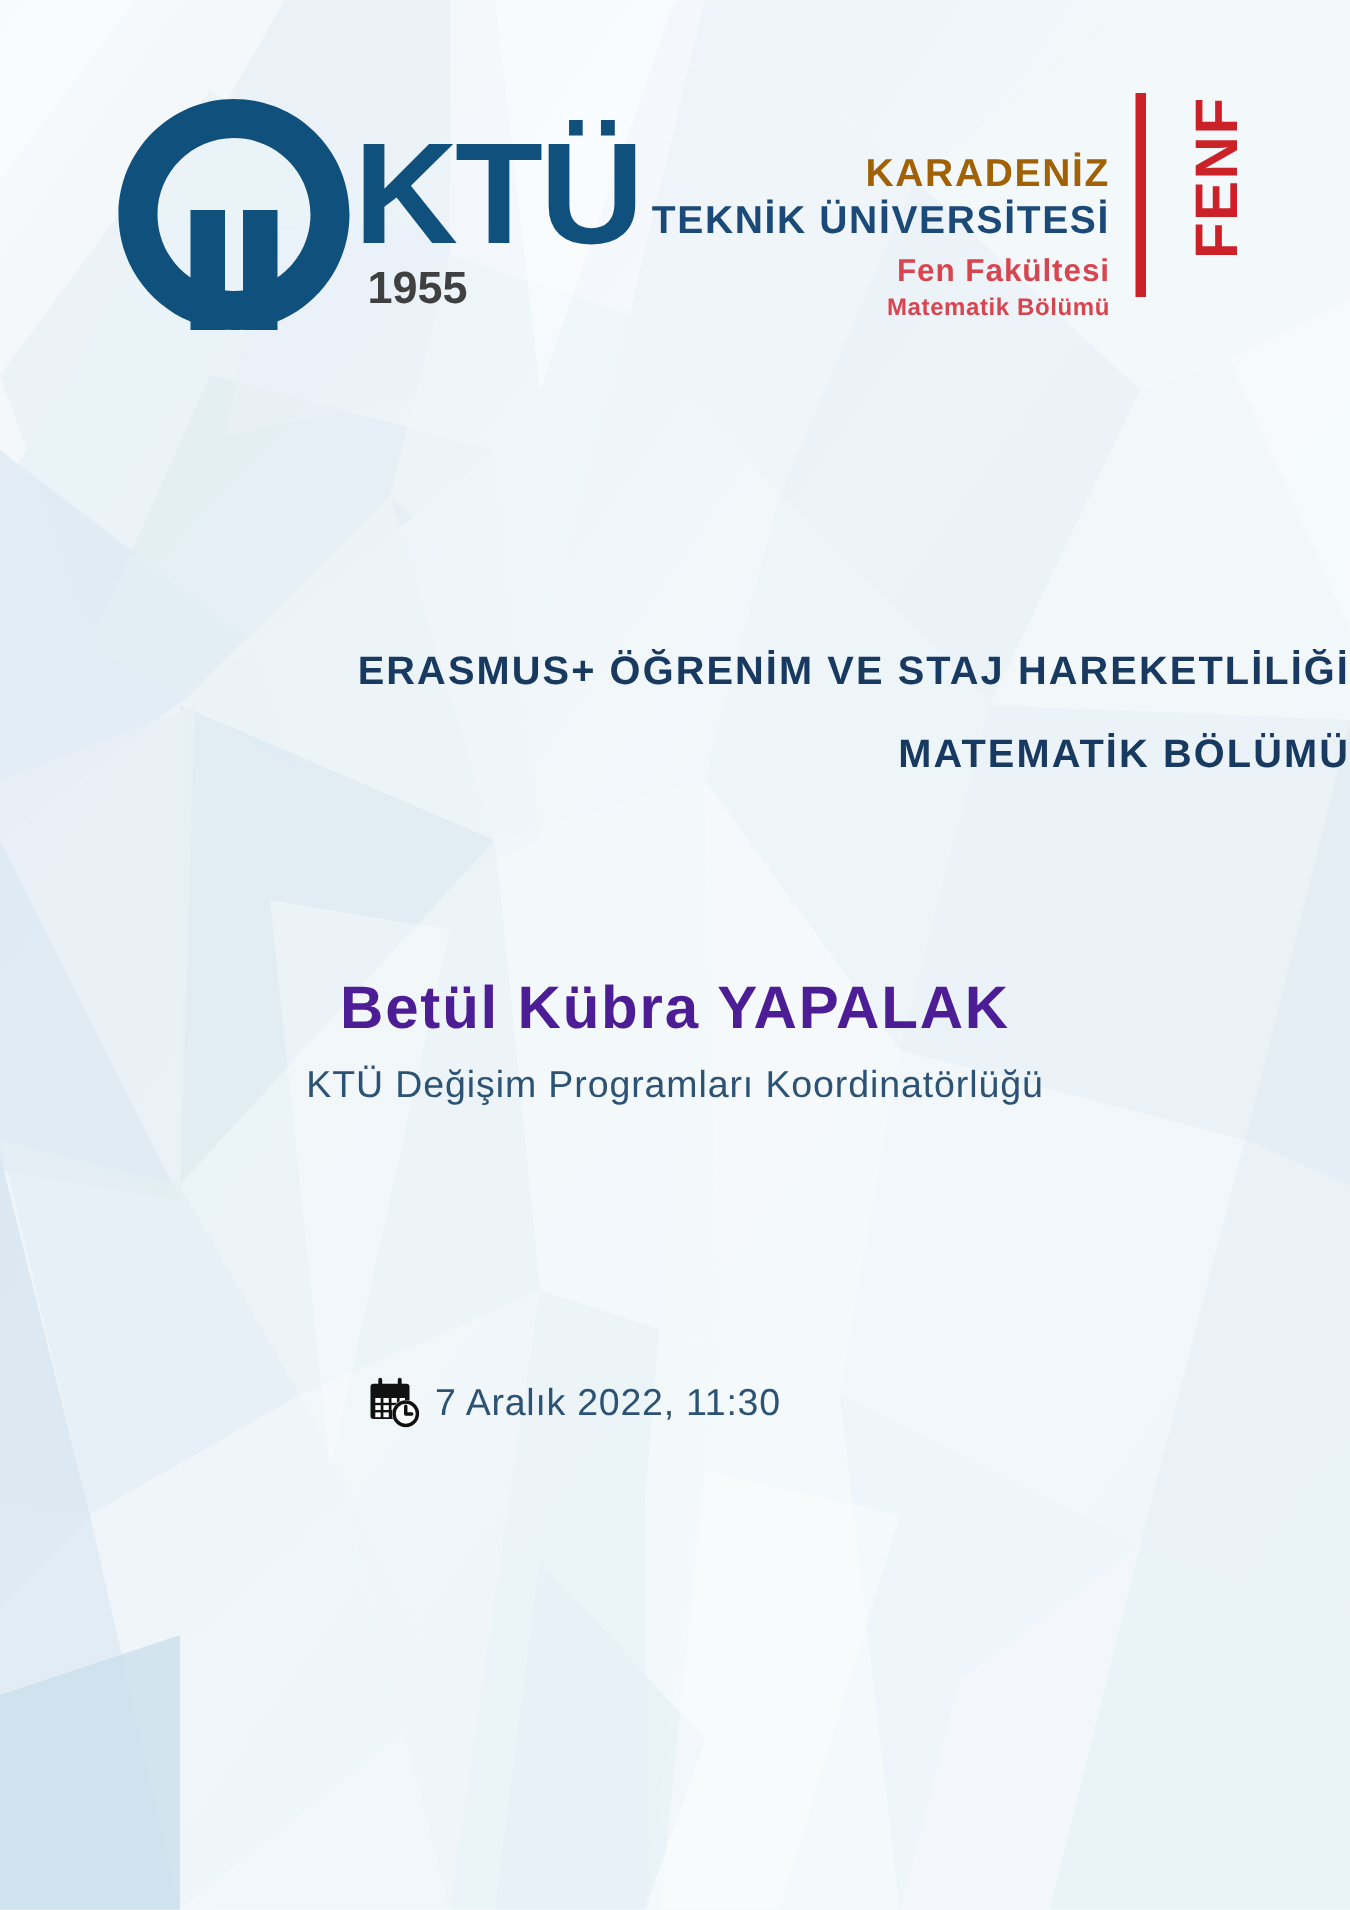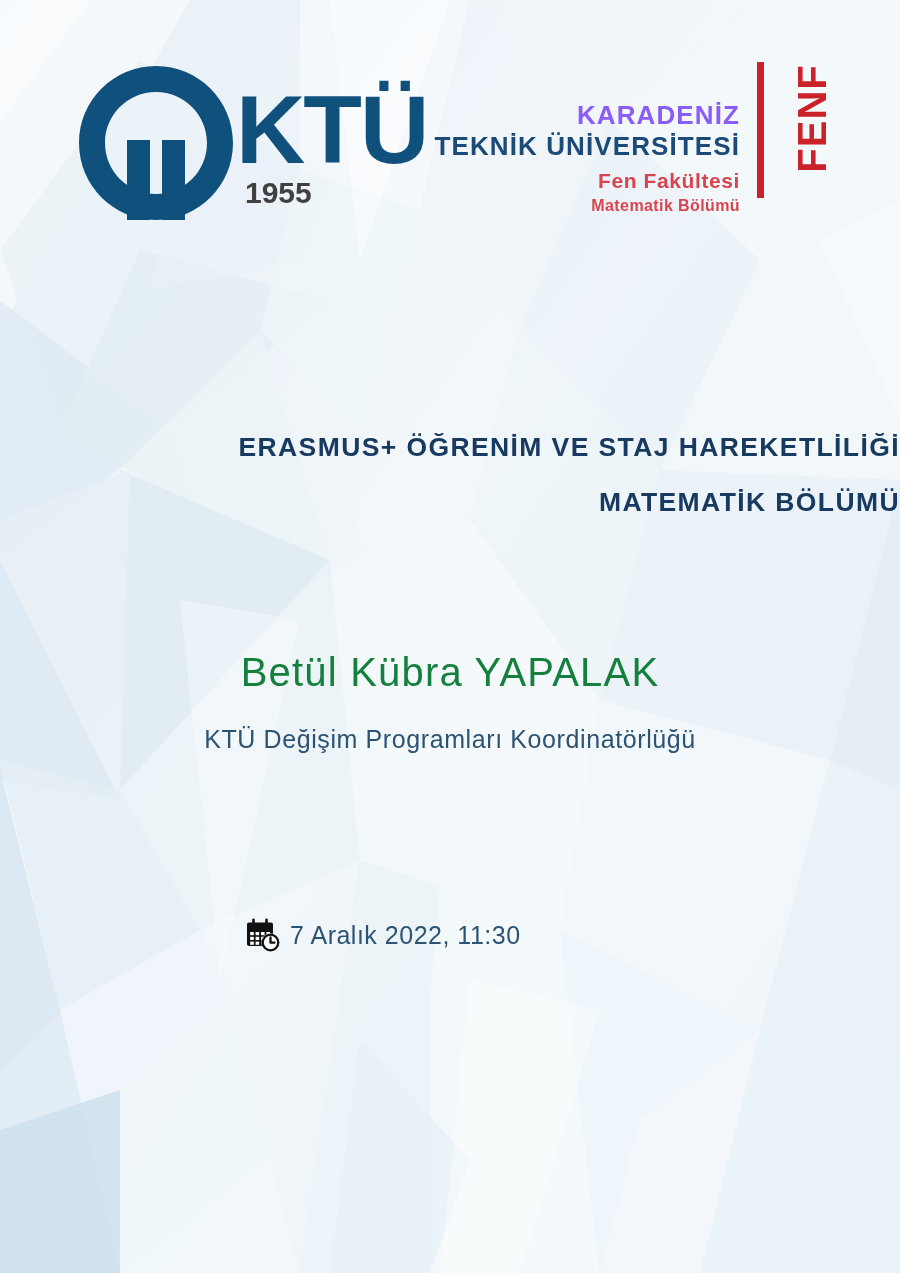--- a/index.html
+++ b/index.html
@@ -73,21 +73,21 @@
     position: absolute;
     right: 160px;
     top: 100px;
     width: 420px;
     text-align: right;
   }
   .uni-line1 {
     font-size: 26px;
     font-weight: 700;
     letter-spacing: 1.1px;
-    color: #8b5cf6;
+    color: #a16207;
     line-height: 1.18;
   }
   .uni-line2 {
     font-size: 26px;
     font-weight: 700;
     letter-spacing: 1.1px;
     color: #1b4a78;
     line-height: 1.18;
   }
   .uni-fac {
@@ -152,27 +152,27 @@
   
   .speaker-block {
     position: absolute;
     left: 0;
     top: 652px;
     width: 900px;
     text-align: center;
   }
   .speaker-name {
     font-size: 40px;
-    font-weight: 400;
+    font-weight: 700;
     letter-spacing: 1.2px;
-    color: #15803d;
+    color: #4c1d95;
     line-height: 1;
   }
   .speaker-role {
-    margin-top: 35px;
+    margin-top: 19px;
     font-size: 25px;
     font-weight: 400;
     letter-spacing: 0.6px;
     color: #2c5274;
     line-height: 1;
   }
 
   
   .details {
     position: absolute;

